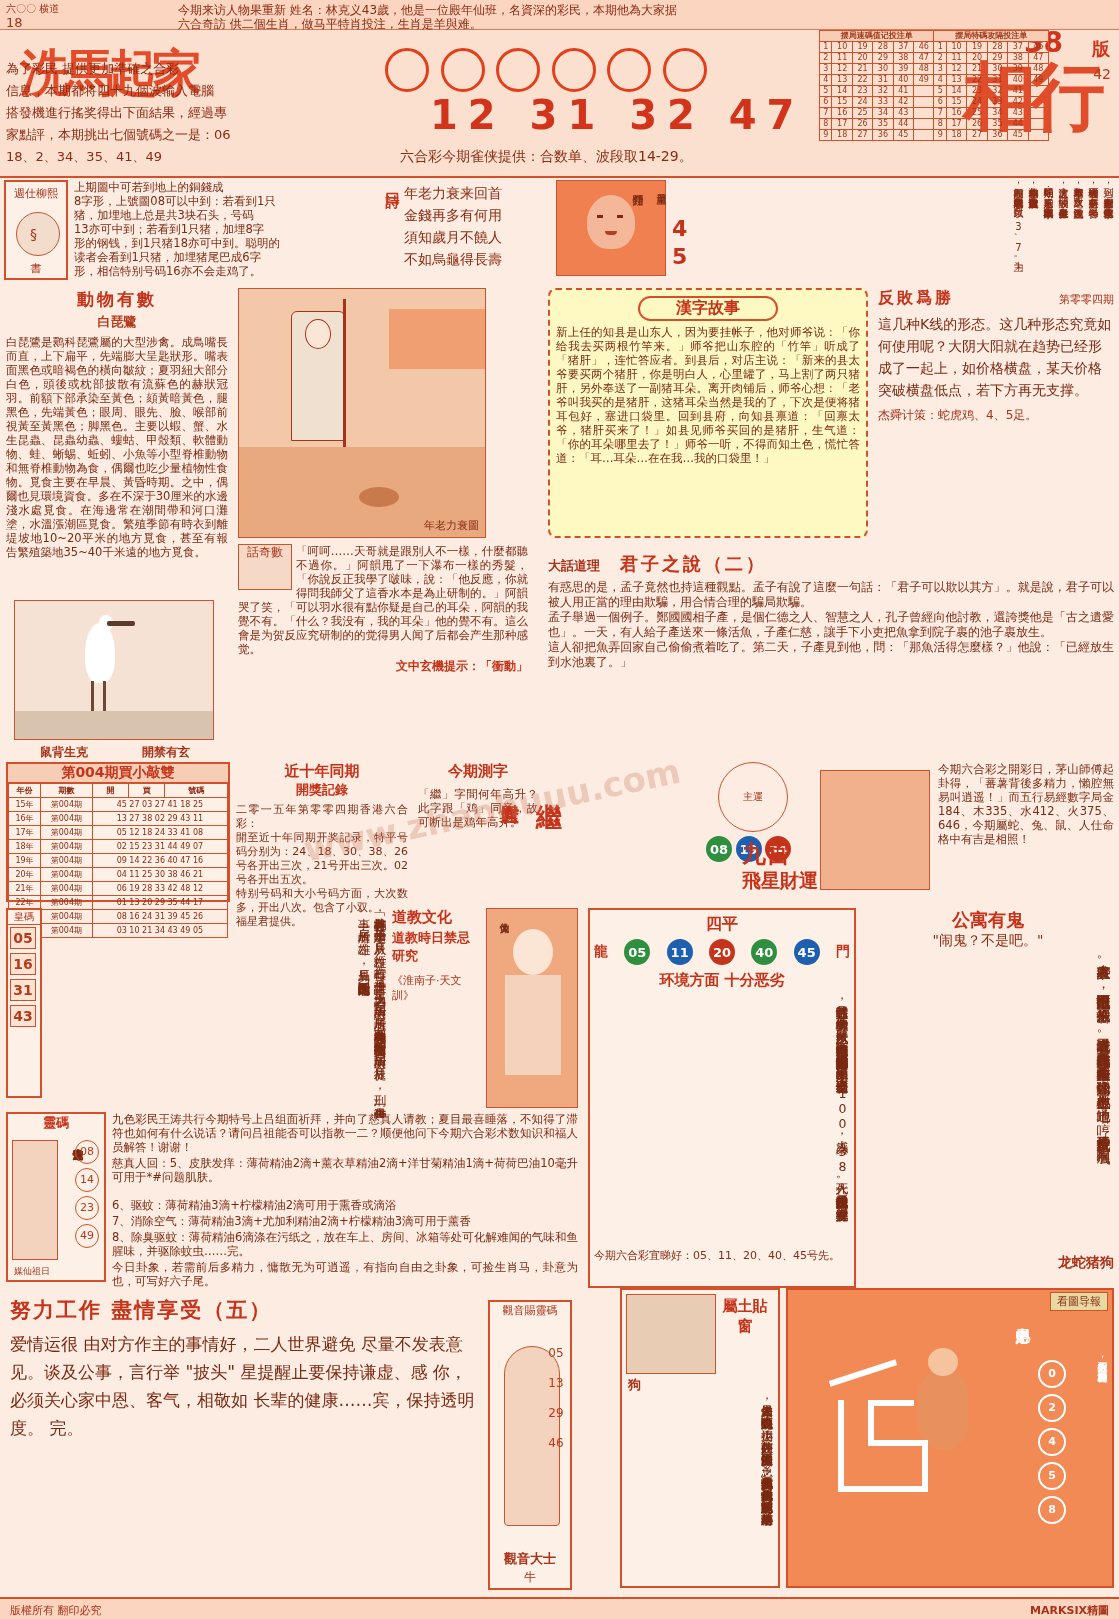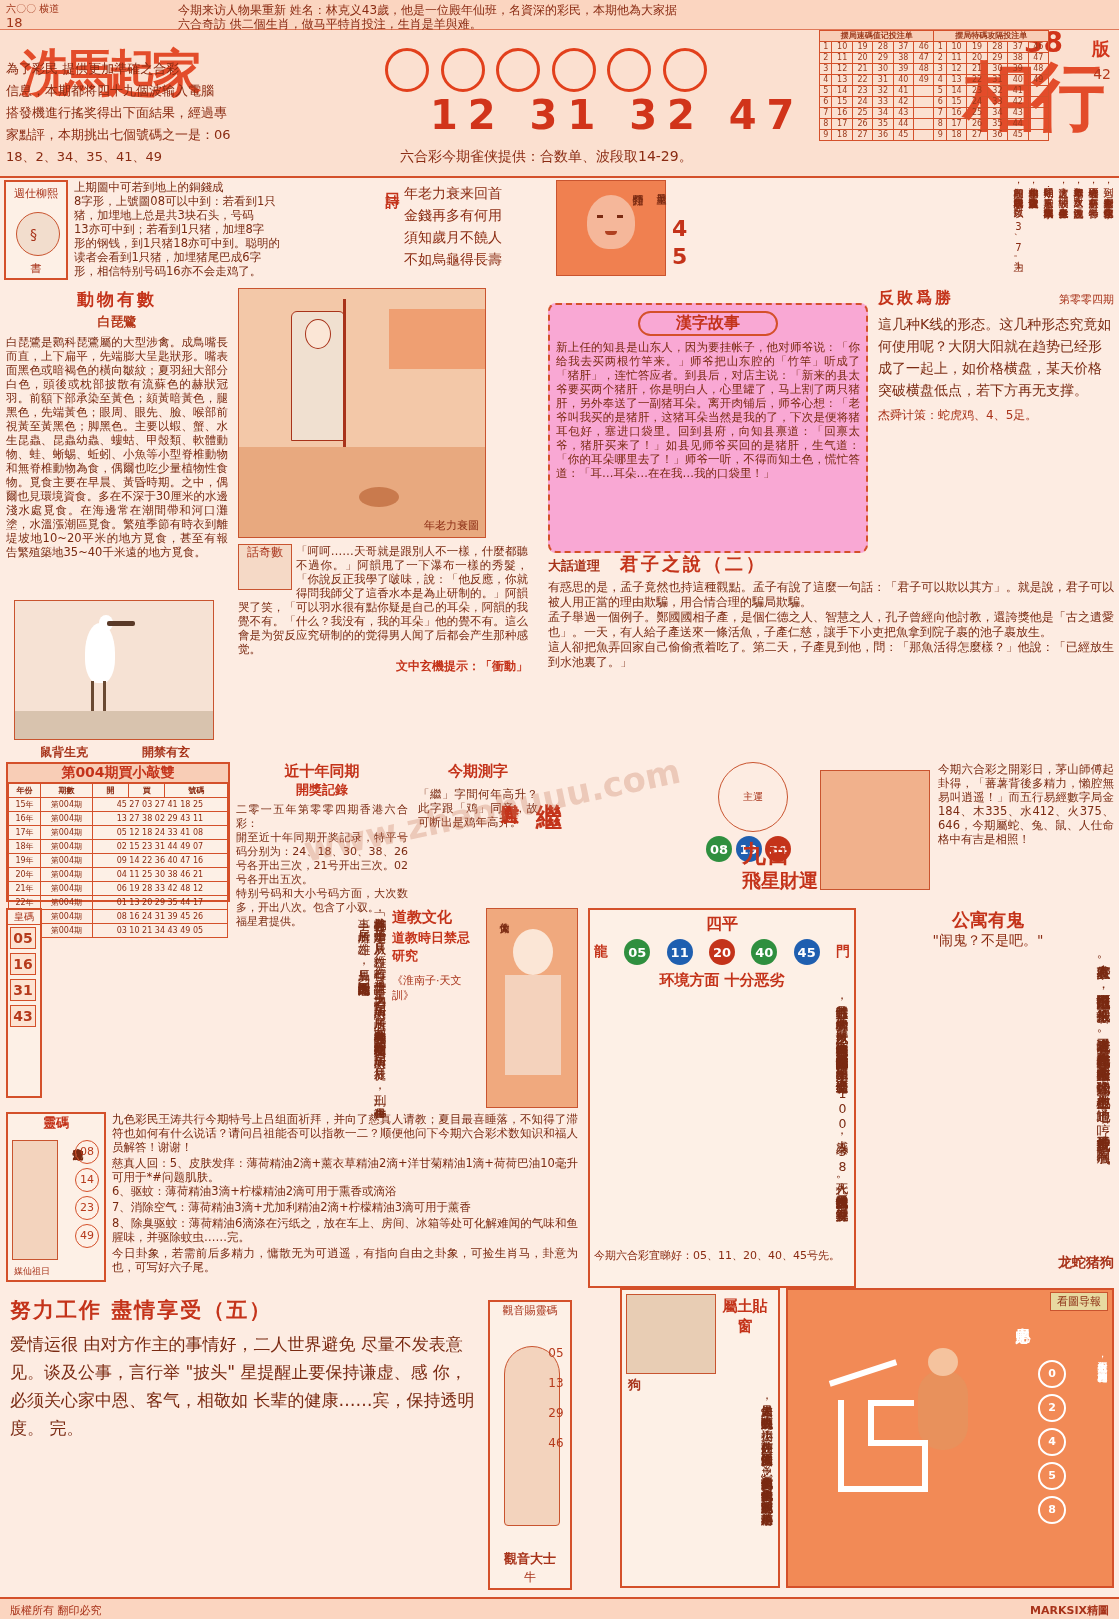--- a/index.html
+++ b/index.html
@@ -317,21 +317,21 @@
     <div style="position:absolute; right:6px; bottom:4px; font-size:11px; color:#8a2b12;">年老力衰圖</div>
   </div>
 
   <div style="position:absolute; left:238px; top:544px; width:290px;">
     <div style="float:left; width:54px; height:46px; border:1px solid #c9542f; background:#f5d9c6; font-size:12px;
                 text-align:center; line-height:15px; color:#a8331a; margin-right:4px;">話奇數</div>
     <div class="body-cn">「呵呵……天哥就是跟別人不一樣，什麼都聽不過你。」阿韻甩了一下瀑布一樣的秀髮，「你說反正我學了啵味，說：「他反應，你就得問我師父了這香水本是為止研制的。」阿韻哭了笑，「可以羽水很有點你疑是自己的耳朵，阿韻的我覺不有。「什么？我没有，我的耳朵」他的覺不有。這么會是为贺反应究研制的的觉得男人闻了后都会产生那种感觉。</div>
     <div style="clear:both; text-align:right; font-weight:bold; color:#c4331a; font-size:12px; margin-top:2px;">文中玄機提示：「衝動」</div>
   </div>
 
-  <div class="dashbox" style="position:absolute; left:548px; top:303px; width:320px; height:250px; padding:6px; background:#f9a8d4;">
+  <div class="dashbox" style="position:absolute; left:548px; top:288px; width:320px; height:250px; padding:6px; background:#fef9c3;">
     <div style="text-align:center; border:2px solid #d4502a; border-radius:14px; width:140px; margin:0 auto 4px; font-size:16px; font-weight:bold; color:#c4331a;">漢字故事</div>
     <div class="body-cn" style="font-size:11.5px;">新上任的知县是山东人，因为要挂帐子，他对师爷说：「你给我去买两根竹竿来。」师爷把山东腔的「竹竿」听成了「猪肝」，连忙答应者。到县后，对店主说：「新来的县太爷要买两个猪肝，你是明白人，心里罐了，马上割了两只猪肝，另外奉送了一副猪耳朵。离开肉铺后，师爷心想：「老爷叫我买的是猪肝，这猪耳朵当然是我的了，下次是便将猪耳包好，塞进口袋里。回到县府，向知县禀道：「回禀太爷，猪肝买来了！」如县见师爷买回的是猪肝，生气道：「你的耳朵哪里去了！」师爷一听，不得而知土色，慌忙答道：「耳…耳朵…在在我…我的口袋里！」</div>
   </div>
 
   <div style="position:absolute; left:878px; top:288px; width:236px;">
     <div style="display:flex; justify-content:space-between; align-items:baseline;">
       <div class="sec-h" style="font-size:16px;">反敗爲勝</div>
       <div style="font-size:11px; color:#a8331a;">第零零四期</div>
     </div>
     <div style="font-size:14px; line-height:22px; color:#7a2a12; margin-top:4px;">這几种K线的形态。这几种形态究竟如何使用呢？大阴大阳就在趋势已经形成了一起上，如价格横盘，某天价格突破横盘低点，若下方再无支撑。</div>
@@ -518,21 +518,21 @@
       <div style="border:1px solid #d4502a;border-radius:50%;width:24px;height:24px;line-height:22px;text-align:center;font-size:11px;color:#b63a1c;margin-bottom:4px;">08</div>
       <div style="border:1px solid #d4502a;border-radius:50%;width:24px;height:24px;line-height:22px;text-align:center;font-size:11px;color:#b63a1c;margin-bottom:4px;">14</div>
       <div style="border:1px solid #d4502a;border-radius:50%;width:24px;height:24px;line-height:22px;text-align:center;font-size:11px;color:#b63a1c;margin-bottom:4px;">23</div>
       <div style="border:1px solid #d4502a;border-radius:50%;width:24px;height:24px;line-height:22px;text-align:center;font-size:11px;color:#b63a1c;">49</div>
     </div>
     <div style="position:absolute; left:6px; bottom:2px; font-size:9px; color:#a8331a;">媒仙祖日</div>
   </div>
 
   <div style="position:absolute; left:112px; top:1112px; width:466px;" class="body-cn">
     <div style="margin-bottom:2px;">九色彩民王涛共行今期特号上吕组面祈拜，并向了慈真人请教；夏目最喜睡落，不知得了滞符也如何有什么说话？请问吕祖能否可以指教一二？顺便他问下今期六合彩术数知识和福人员解答！谢谢！</div>
-    <div style="margin-bottom:0;">慈真人回：5、皮肤发痒：薄荷精油2滴+薰衣草精油2滴+洋甘菊精油1滴+荷荷巴油10毫升可用于*#问题肌肤。</div>
+    <div style="margin-bottom:14px;">慈真人回：5、皮肤发痒：薄荷精油2滴+薰衣草精油2滴+洋甘菊精油1滴+荷荷巴油10毫升可用于*#问题肌肤。</div>
     <div style="margin-bottom:2px;">6、驱蚊：薄荷精油3滴+柠檬精油2滴可用于熏香或滴浴</div>
     <div style="margin-bottom:2px;">7、消除空气：薄荷精油3滴+尤加利精油2滴+柠檬精油3滴可用于薰香</div>
     <div style="margin-bottom:2px;">8、除臭驱蚊：薄荷精油6滴涤在污纸之，放在车上、房间、冰箱等处可化解难闻的气味和鱼腥味，并驱除蚊虫……完。</div>
     <div style="margin-bottom:2px;">今日卦象，若需前后多精力，慵散无为可逍遥，有指向自由之卦象，可捡生肖马，卦意为也，可写好六子尾。</div>
   </div>
 
   <div style="position:absolute; left:10px; top:1296px; width:470px;">
     <div style="font-size:21px; font-weight:bold; color:#c4331a; letter-spacing:2px;">努力工作 盡情享受（五）</div>
     <div style="font-size:17px; line-height:28px; color:#7a2a12; margin-top:6px;">爱情运很 由对方作主的事情好，二人世界避免 尽量不发表意见。谈及公事，言行举 "披头" 星提醒止要保持谦虚、感 你，必须关心家中恩、客气，相敬如 长辈的健康……宾，保持透明度。 完。</div>
   </div>

